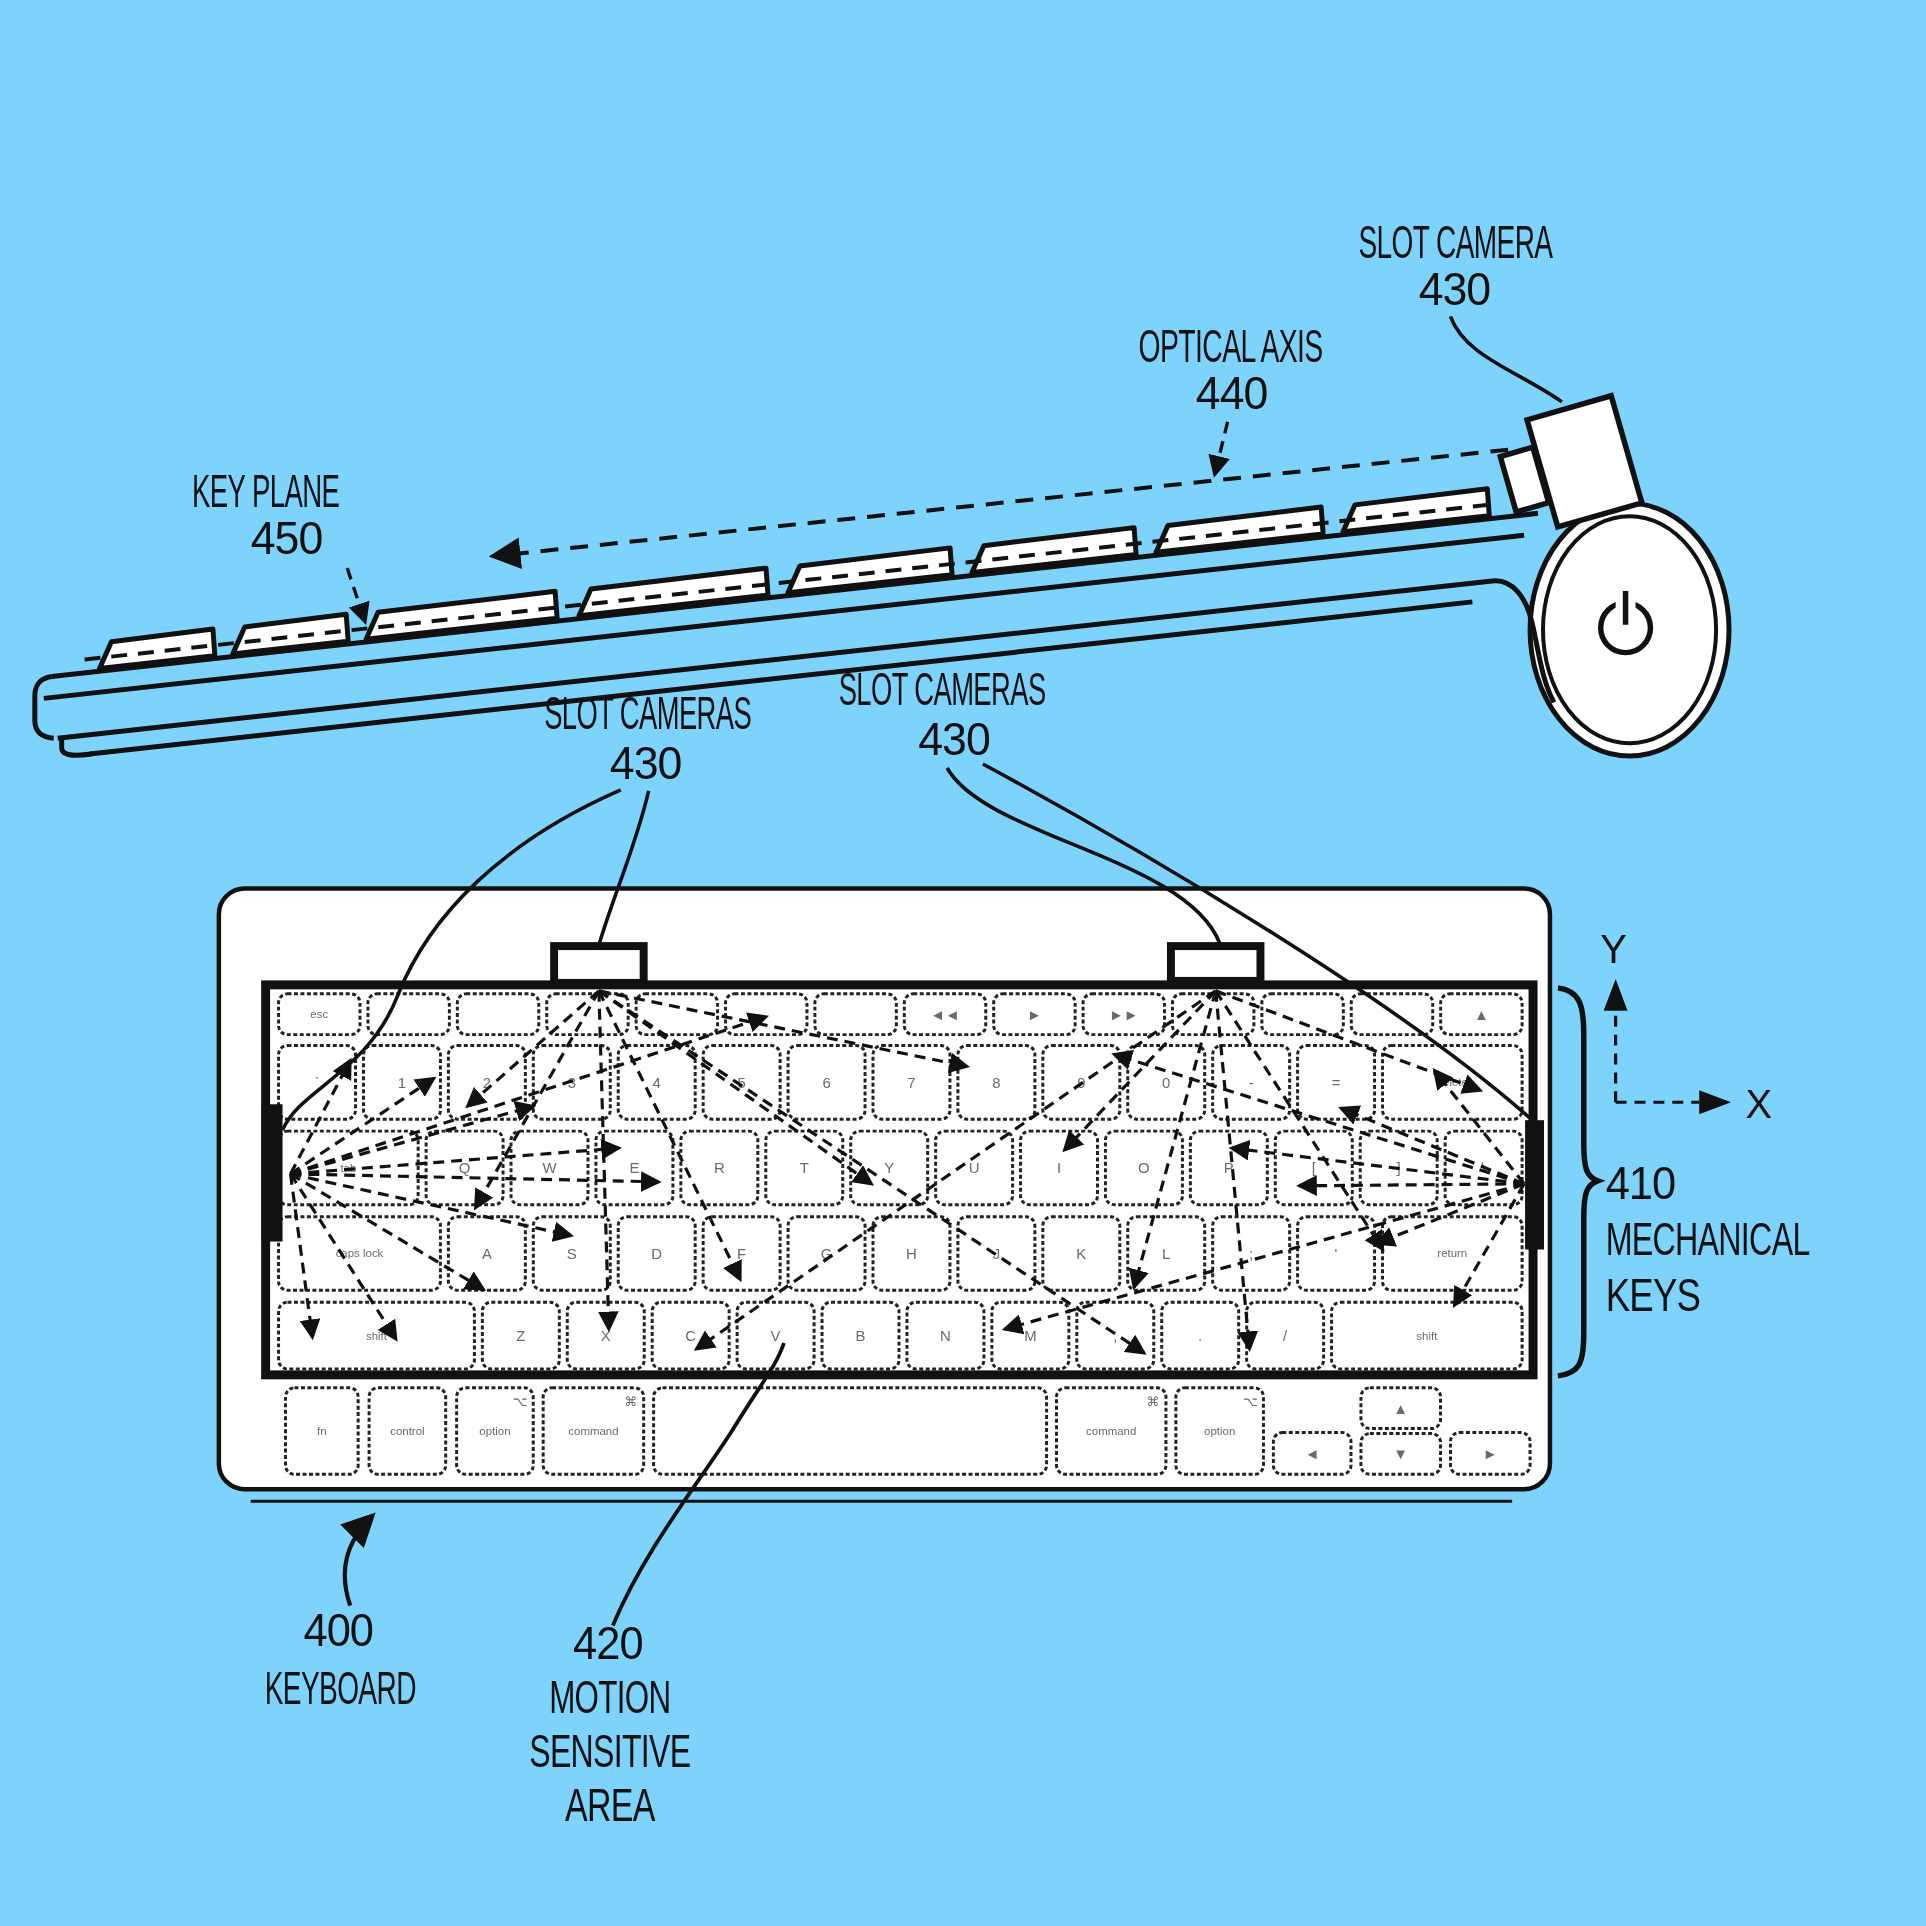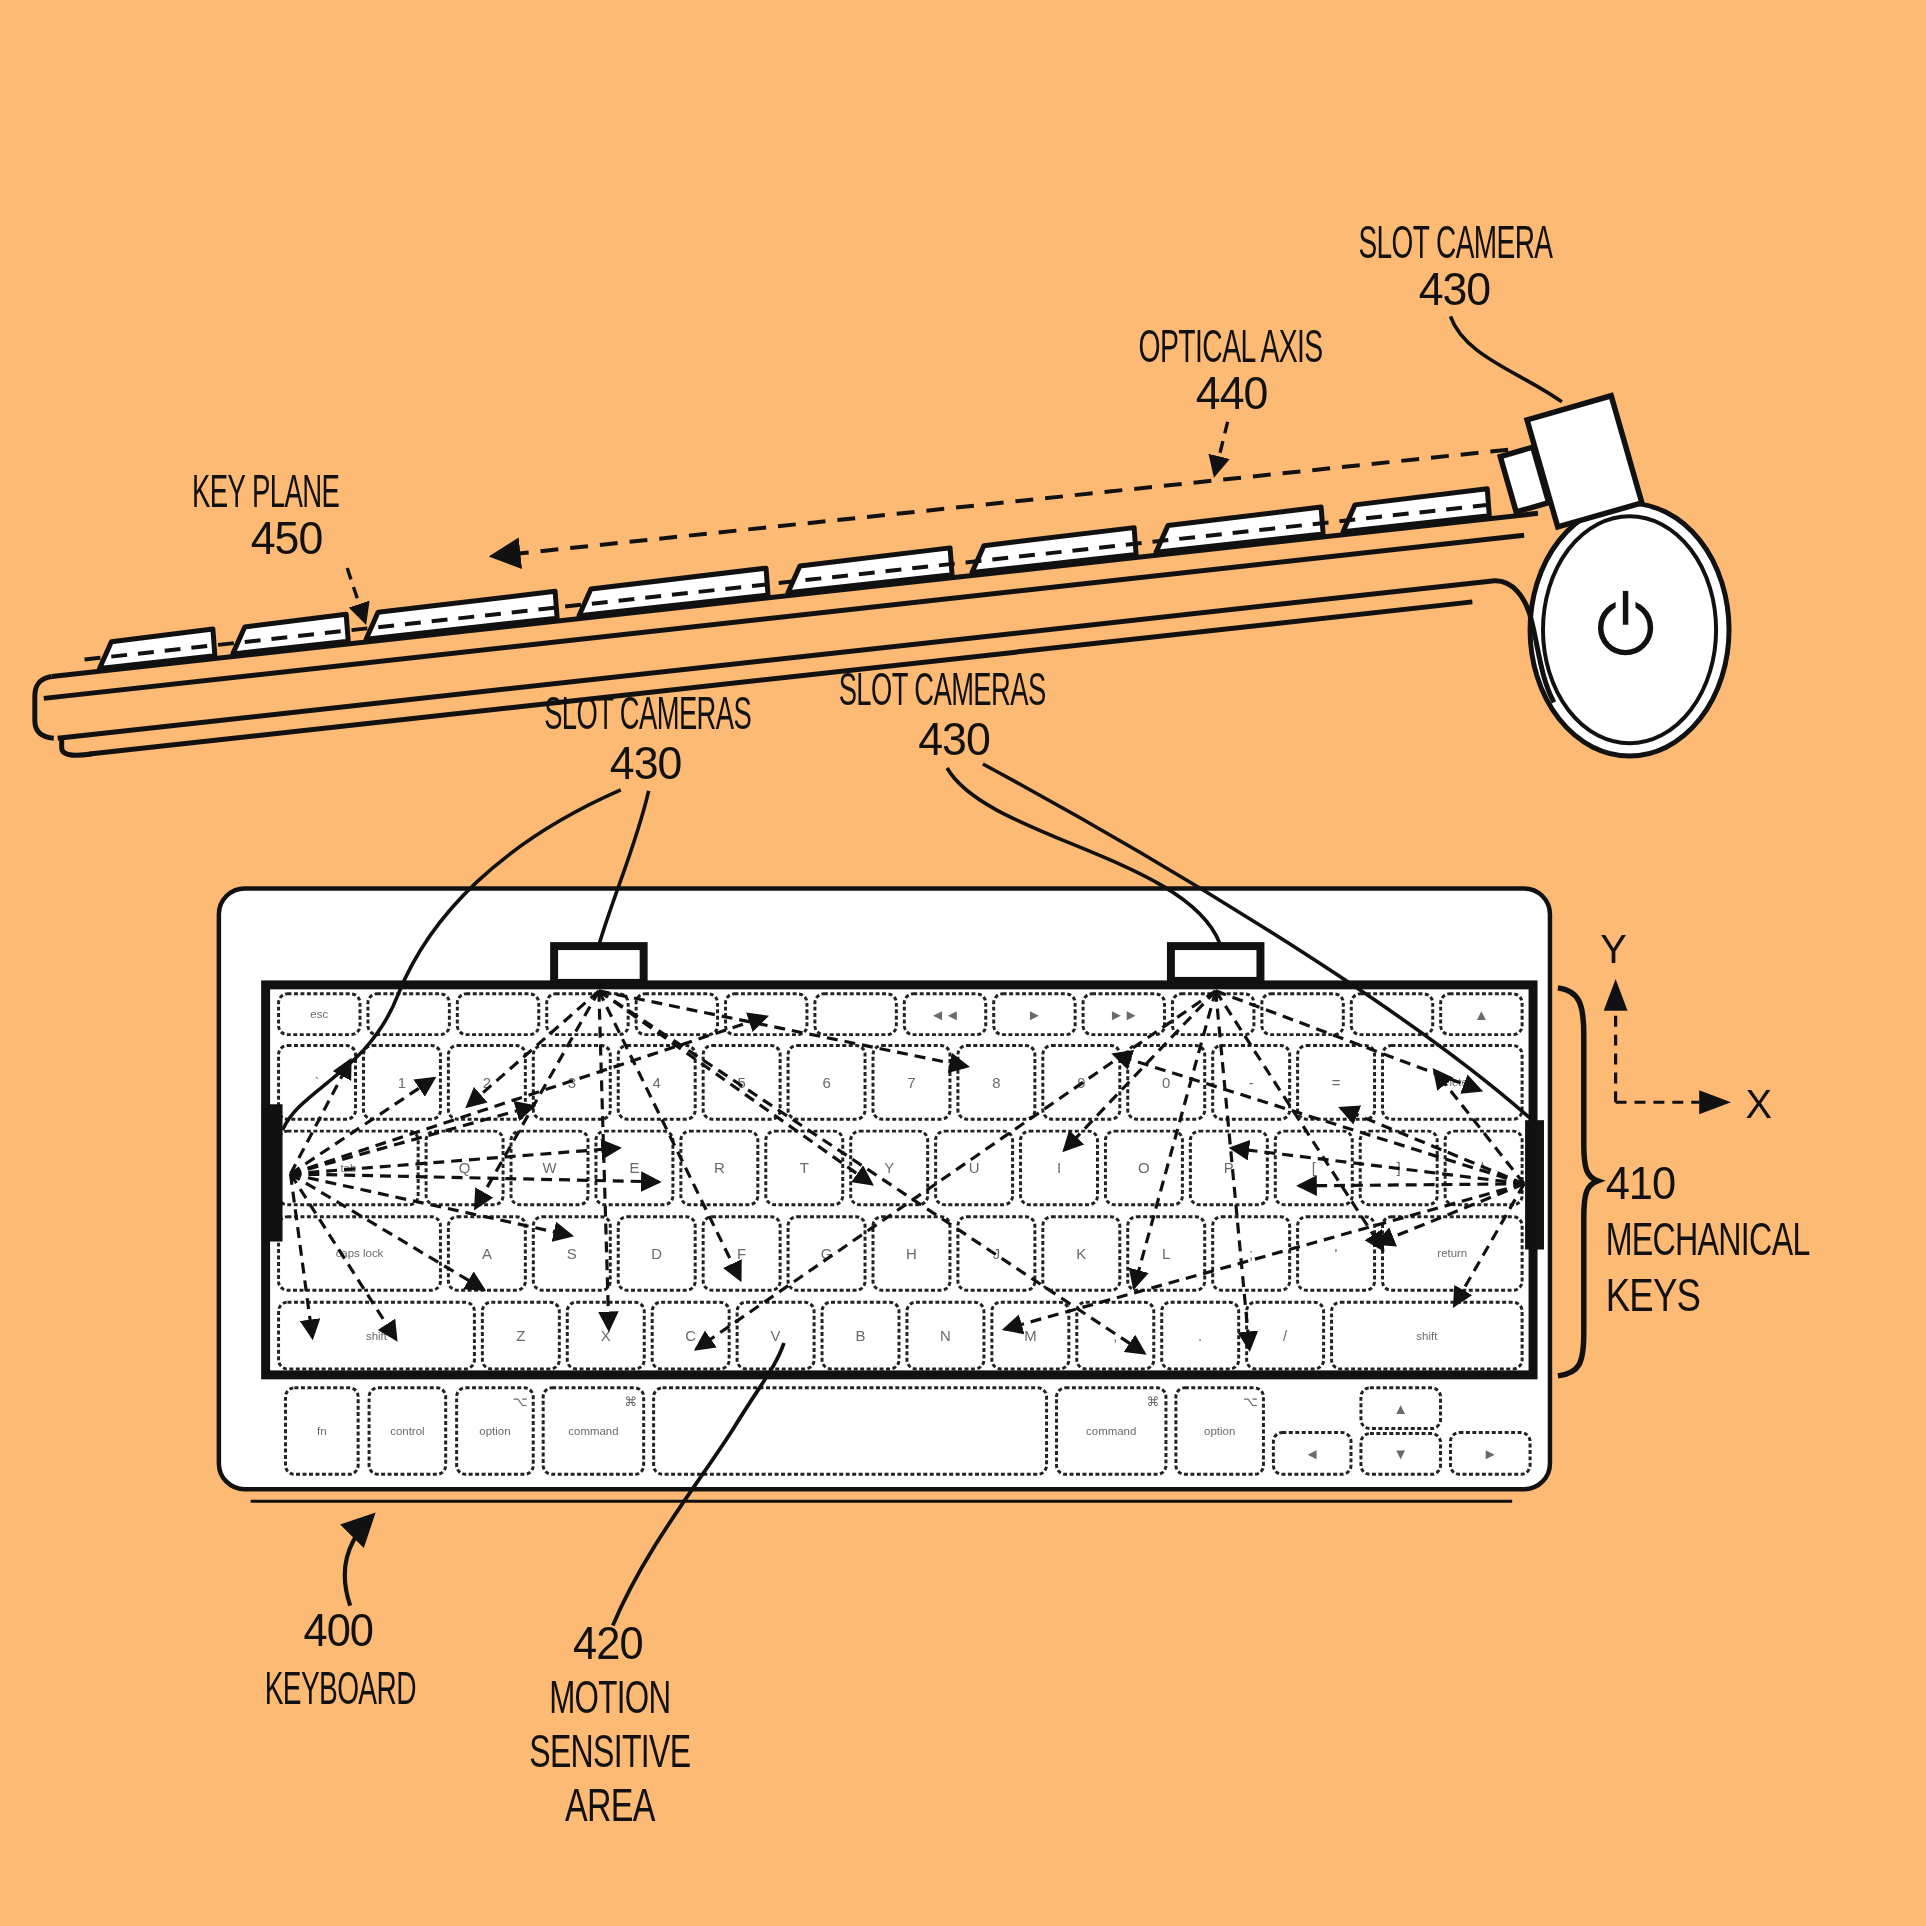--- a/index.html
+++ b/index.html
@@ -1,16 +1,16 @@
 <!DOCTYPE html>
 <html><head>
 <meta charset="utf-8">
 <style>
   html,body{margin:0;padding:0;background:#fff;}
-  .page{width:1926px;height:1926px;position:relative;background:#fdba74;font-family:"Liberation Sans",sans-serif;}
+  .page{width:1926px;height:1926px;position:relative;background:#7dd3fc;font-family:"Liberation Sans",sans-serif;}
   svg{position:absolute;left:0;top:0;}
   text{font-family:"Liberation Sans",sans-serif;fill:#111;}
   .lbl{font-size:46px;letter-spacing:-1px;}
   .axl{font-size:40px;}
   .ink{stroke:#111;fill:none;}
   .keytxt{fill:#6a6a6a;}
 </style>
 </head>
 <body>
 

